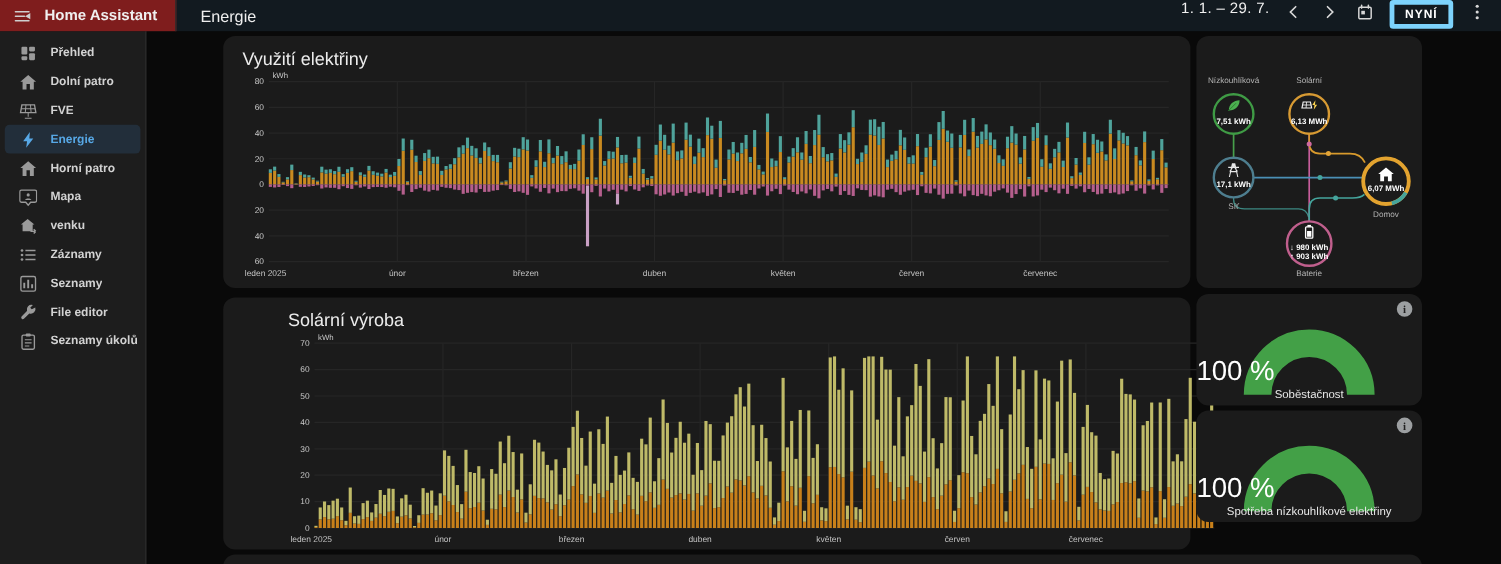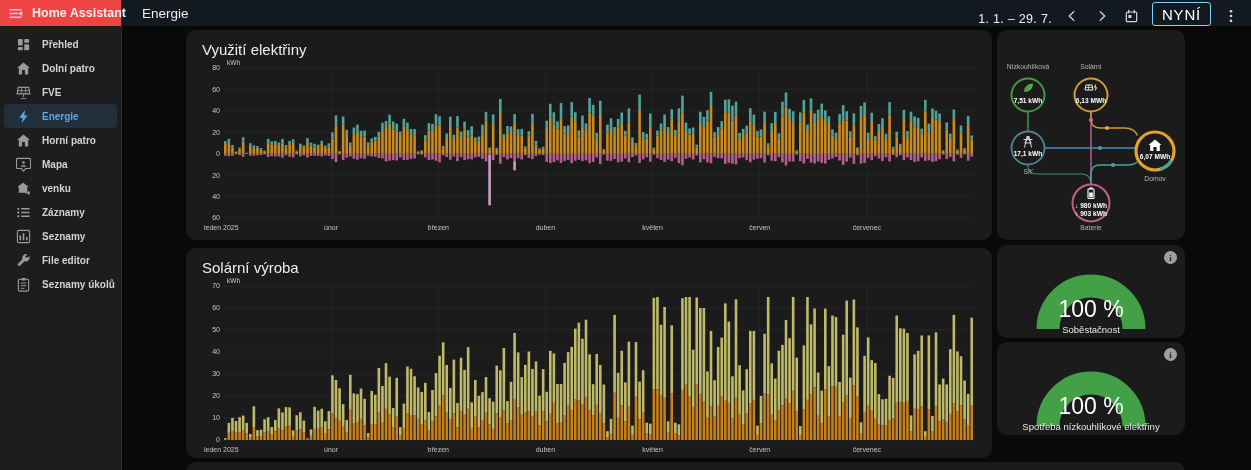--- a/index.html
+++ b/index.html
@@ -1,48 +1,48 @@
 <!DOCTYPE html>
 <html><head>
 <meta charset="utf-8">
 <style>
   html,body{margin:0;padding:0;background:#000;}
   *{box-sizing:border-box;}
   .app{position:relative;width:1251px;height:470px;background:#090909;overflow:hidden;
        font-family:"Liberation Sans",sans-serif;color:#e4e4e4;}
   
   .header{position:absolute;top:0;left:0;right:0;height:26px;background:#121a20;display:flex;align-items:stretch;z-index:5;}
-  .header-left{width:122px;background:#ef4444;display:flex;align-items:center;gap:9px;padding:12px 8px;border-right:1px solid #2c2c2c;}
+  .header-left{width:147px;background:#7f1d1d;display:flex;align-items:center;gap:9px;padding:12px 8px;border-right:1px solid #2c2c2c;}
   .app-title{font-size:12.5px;font-weight:bold;color:#f0f0f0;white-space:nowrap;}
   .page-title{font-size:13.5px;color:#eee;margin-left:20px;align-self:center;}
-  .header-right{margin-left:auto;display:flex;align-items:flex-end;gap:10px;padding-right:10px;}
+  .header-right{margin-left:auto;display:flex;align-items:flex-start;gap:10px;padding-right:10px;}
   .date-range{font-size:12.5px;color:#f0f0f0;letter-spacing:.3px;}
   .icon-btn{display:flex;align-items:center;justify-content:center;width:20px;height:20px;cursor:pointer;color:#d8d8d8;}
-  .now-btn{border:1px solid #7dd3fc;border-radius:3px;color:#fff;font-size:15px;font-weight:normal;
+  .now-btn{border:4px solid #7dd3fc;border-radius:3px;color:#fff;font-size:10px;font-weight:bold;
            letter-spacing:.8px;padding:2.5px 9px;background:transparent;cursor:pointer;}
   .kebab{font-size:14px;color:#d8d8d8;line-height:1;}
   
   .sidebar{position:absolute;top:26px;left:0;width:122px;bottom:0;background:#1d1d1d;border-right:1px solid #2c2c2c;padding-top:6px;}
   .side-item{height:24px;display:flex;align-items:center;gap:11px;padding:0 0 0 12px;margin:0 4px;border-radius:4px;cursor:pointer;}
   .side-item .s-icon{width:15px;height:15px;color:#9a9a9a;flex:0 0 auto;display:flex;}
   .side-item .s-label{font-size:10px;color:#d2d2d2;font-weight:bold;white-space:nowrap;overflow:hidden;}
   .side-item.active{background:rgba(64,138,210,.16);}
   .side-item.active .s-label{color:#57a8e6;}
   .side-item.active .s-icon{color:#57a8e6;}
   
   .main{position:absolute;left:123px;top:26px;right:0;bottom:0;background:#090909;overflow:hidden;}
   .card{position:absolute;background:#1b1b1b;border-radius:10px;}
   .card-title{font-size:15px;color:#ececec;padding:11px 16px 2px;}
   .chart-svg{display:block;margin:0 16px;}
   .tick{font-size:7px;fill:#c9c9c9;}
   .unit{font-size:6.5px;}
   .month-label{font-size:7px;fill:#c4c4c4;}
   
   .gauge-card{overflow:hidden;}
-  .gauge-value{position:absolute;left:0;right:0;bottom:15px;text-align:center;font-size:23px;color:#fff;font-weight:400;}
+  .gauge-value{position:absolute;left:0;right:0;bottom:15px;text-align:left;font-size:23px;color:#fff;font-weight:400;}
   .gauge-label{position:absolute;left:0;right:0;bottom:3px;text-align:center;font-size:9.5px;color:#e8e8e8;}
   .info-btn{position:absolute;top:6px;right:8px;width:13px;height:13px;border-radius:50%;background:#9c9fa1;
             color:#222;font-size:9px;font-weight:bold;display:flex;align-items:center;justify-content:center;
             font-family:"Liberation Serif",serif;cursor:pointer;}
   
   .nlabel{font-size:6.8px;fill:#b5b5b5;text-anchor:middle;}
   .nvalue{font-size:6.6px;fill:#fff;font-weight:bold;text-anchor:middle;}
 </style>
 </head>
 <body>
@@ -862,21 +862,21 @@
             <rect x="764.86" y="65.16" width="2.6" height="28.55" fill="#c98a20"></rect>
             <rect x="764.86" y="55.90" width="2.6" height="9.26" fill="#4fa39b"></rect>
             <rect x="764.86" y="93.71" width="2.6" height="7.00" fill="#b55f8d"></rect>
             <rect x="768.43" y="79.45" width="2.6" height="14.26" fill="#c98a20"></rect>
             <rect x="768.43" y="75.50" width="2.6" height="3.95" fill="#4fa39b"></rect>
             <rect x="768.43" y="93.71" width="2.6" height="3.04" fill="#b55f8d"></rect>
           </g>
         </svg>
     </div>
 
-    <div class="card" style="left:63px;top:222px;width:806px;height:210px;">
+    <div class="card" style="left:63px;top:222px;width:806px;height:210px;padding-left:38px;">
       <div class="card-title">Solární výroba</div>
       <svg id="chart1" class="chart-svg" width="774" height="180" viewBox="0 0 774 180">
           <g>
             <line x1="22" x2="772" y1="8.0" y2="8.0" stroke="#262626" stroke-width="1"></line>
             <text x="18" y="10.4" text-anchor="end" class="tick">70</text>
             <line x1="22" x2="772" y1="30.0" y2="30.0" stroke="#262626" stroke-width="1"></line>
             <text x="18" y="32.4" text-anchor="end" class="tick">60</text>
             <line x1="22" x2="772" y1="52.0" y2="52.0" stroke="#262626" stroke-width="1"></line>
             <text x="18" y="54.4" text-anchor="end" class="tick">50</text>
             <line x1="22" x2="772" y1="74.0" y2="74.0" stroke="#262626" stroke-width="1"></line>

